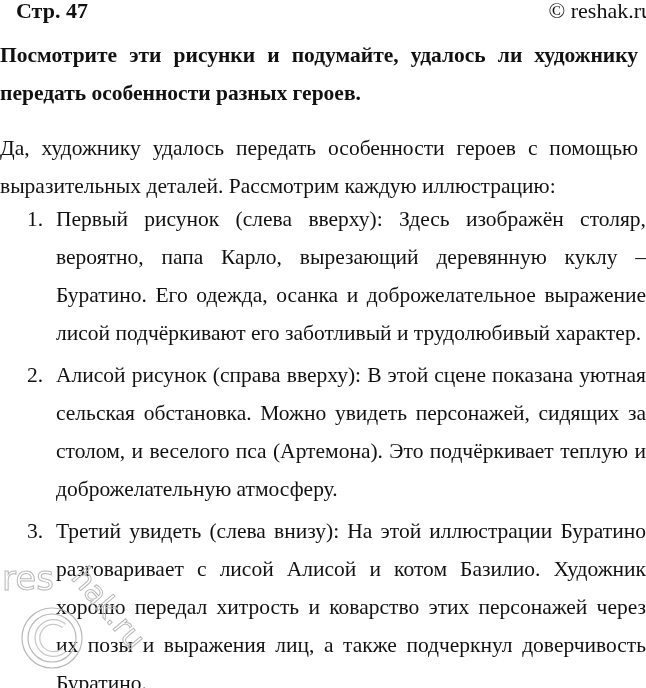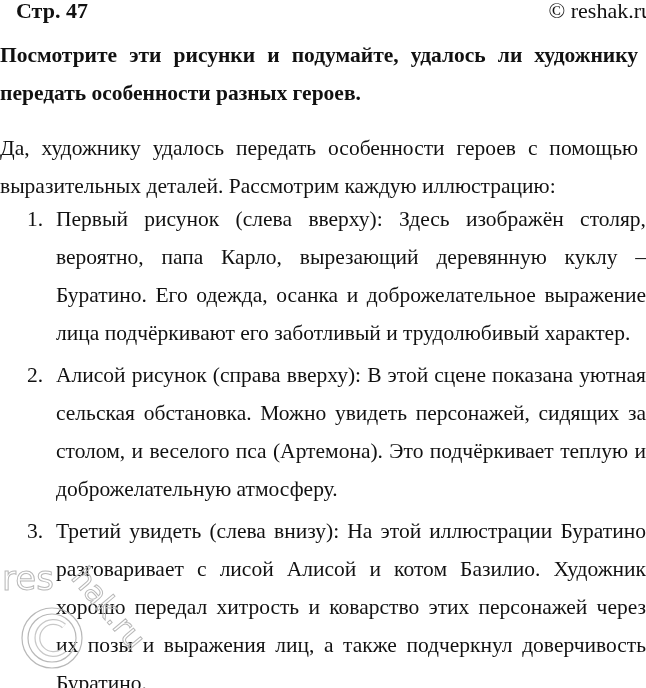--- a/index.html
+++ b/index.html
@@ -107,21 +107,21 @@
   <span class="site">© reshak.ru</span>
 </div>
 
 <div class="para question">Посмотрите эти рисунки и подумайте, удалось ли художнику передать особенности разных героев.</div>
 
 <div class="para intro">Да, художнику удалось передать особенности героев с помощью выразительных деталей. Рассмотрим каждую иллюстрацию:</div>
 
 <div class="list">
   <div class="item item1">
     <span class="num">1.</span>
-    <div class="text"><b>Первый рисунок (слева вверху)</b><span>: Здесь изображён столяр, вероятно, папа Карло, вырезающий деревянную куклу – Буратино. Его одежда, осанка и доброжелательное выражение лица подчёркивают его заботливый и трудолюбивый характер.</span></div>
+    <div class="text"><b>Первый рисунок (слева вверху)</b><span>: Здесь изображён столяр, вероятно, папа Карло, вырезающий деревянную куклу – Буратино. Его одежда, осанка и доброжелательное выражение лисой подчёркивают его заботливый и трудолюбивый характер.</span></div>
   </div>
   <div class="item item2">
     <span class="num">2.</span>
     <div class="text"><b>Алисой рисунок (справа вверху)</b><span>: В этой сцене показана уютная сельская обстановка. Можно увидеть персонажей, сидящих за столом, и веселого пса (Артемона). Это подчёркивает теплую и доброжелательную атмосферу.</span></div>
   </div>
   <div class="item item3">
     <span class="num">3.</span>
     <div class="text"><b>Третий увидеть (слева внизу)</b><span>: На этой иллюстрации Буратино разговаривает с лисой Алисой и котом Базилио. Художник хорошо передал хитрость и коварство этих персонажей через их позы и выражения лиц, а также подчеркнул доверчивость Буратино.</span></div>
   </div>
 </div>

